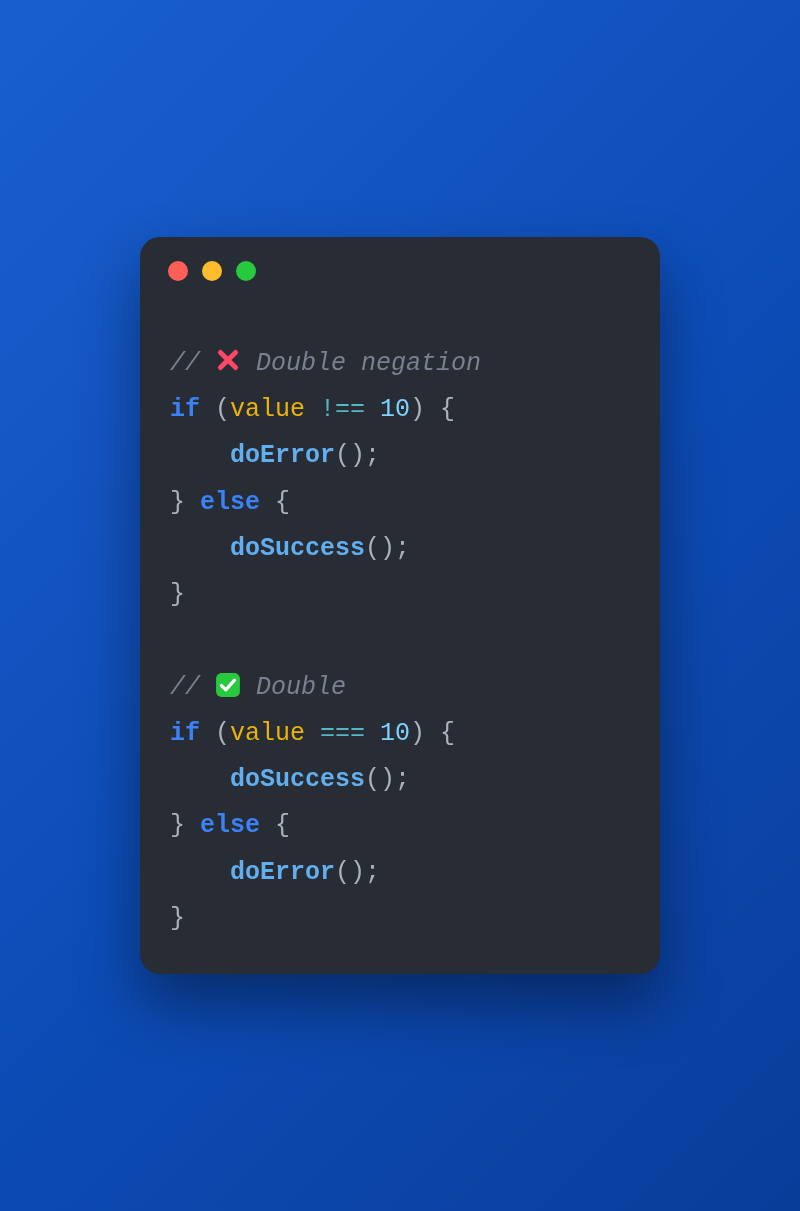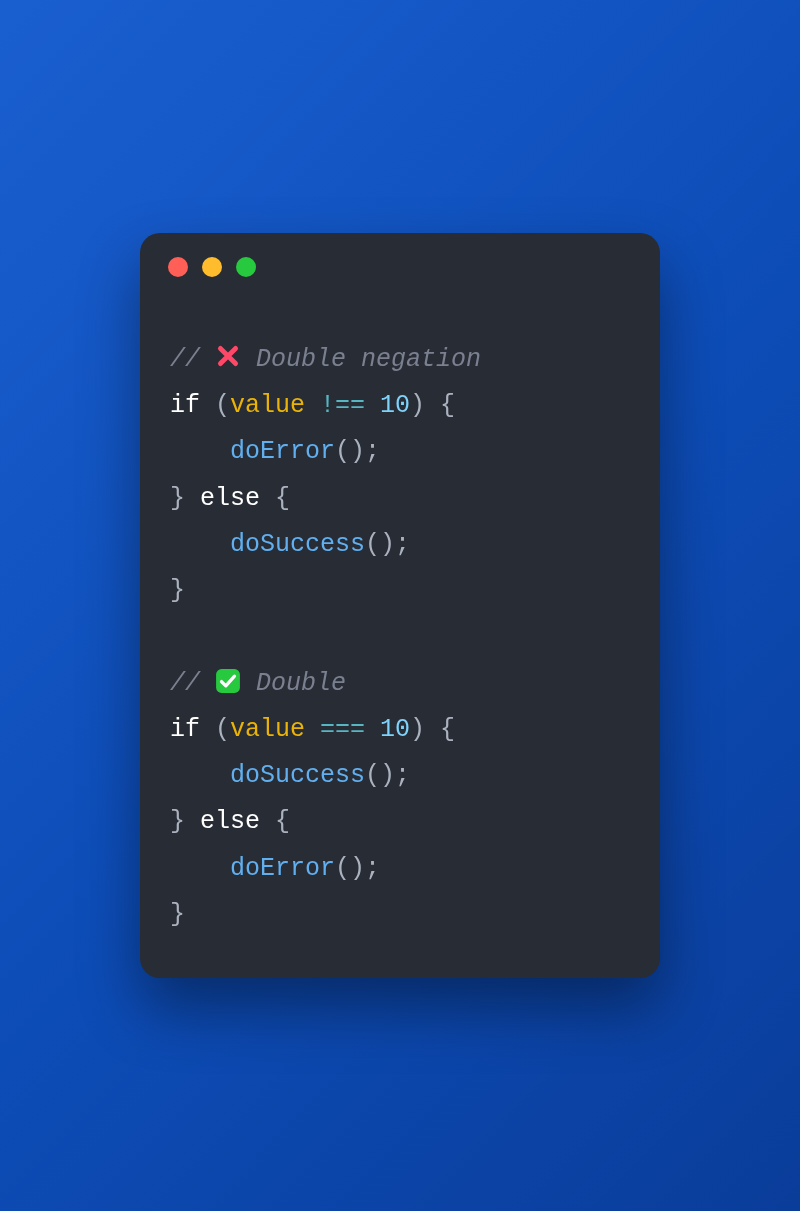--- a/index.html
+++ b/index.html
@@ -12,21 +12,21 @@
       align-items: center;
       justify-content: center;
       font-family: 'SF Mono', 'Monaco', 'Menlo', 'Consolas', 'Courier New', monospace;
     }
     
     .window {
       width: 520px;
       background: #282c34;
       border-radius: 20px;
       box-shadow: 0 30px 60px rgba(0,0,0,0.4);
-      padding-bottom: 40px;
+      padding-bottom: 32px;
     }
     
     .titlebar {
       padding: 24px 28px 10px 28px;
       display: flex;
       gap: 14px;
     }
     
     .dot {
       width: 20px;
@@ -41,25 +41,25 @@
     .code {
       padding: 50px 30px 0 30px;
       font-size: 25px;
       line-height: 1.85;
       color: #abb2bf;
     }
     
     .code-line { white-space: pre; }
     
     .comment { color: #7a8090; font-style: italic; }
-    .keyword { color: #ffffff; }
+    .keyword { color: #3b82f6; font-weight: bold; }
     .variable { color: #eab308; }
     .operator { color: #56b6c2; }
     .number { color: #7dd3fc; }
-    .function { color: #61afef; }
+    .function { color: #61afef; font-weight: bold; }
     .punct { color: #abb2bf; }
     
     .emoji-x {
       display: inline-block;
       width: 26px;
       height: 26px;
       position: relative;
       top: 3px;
       font-style: normal;
     }

